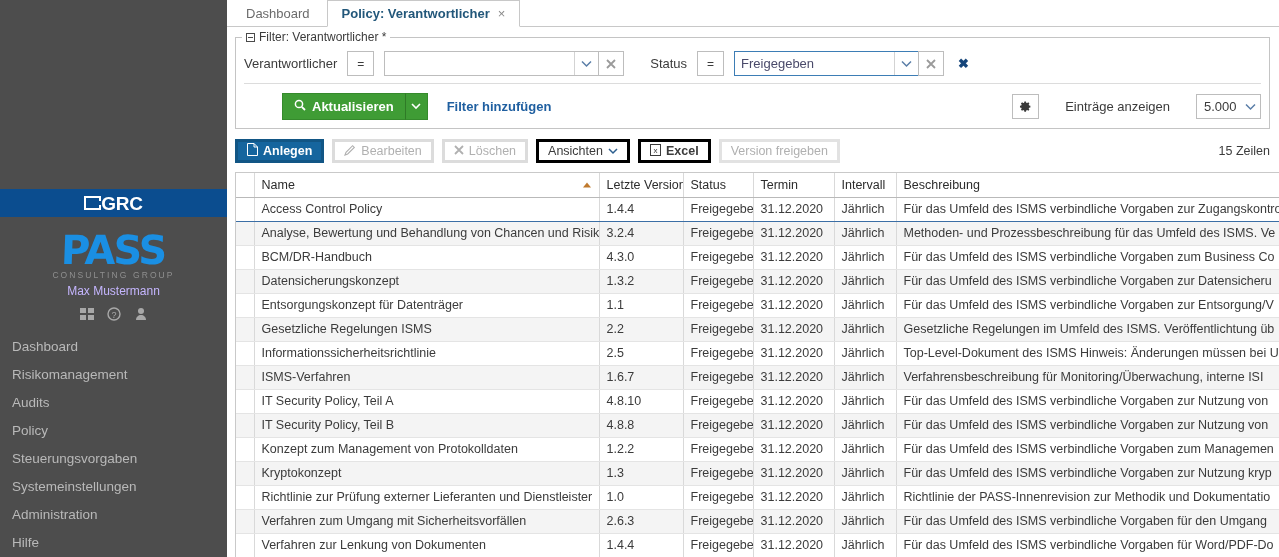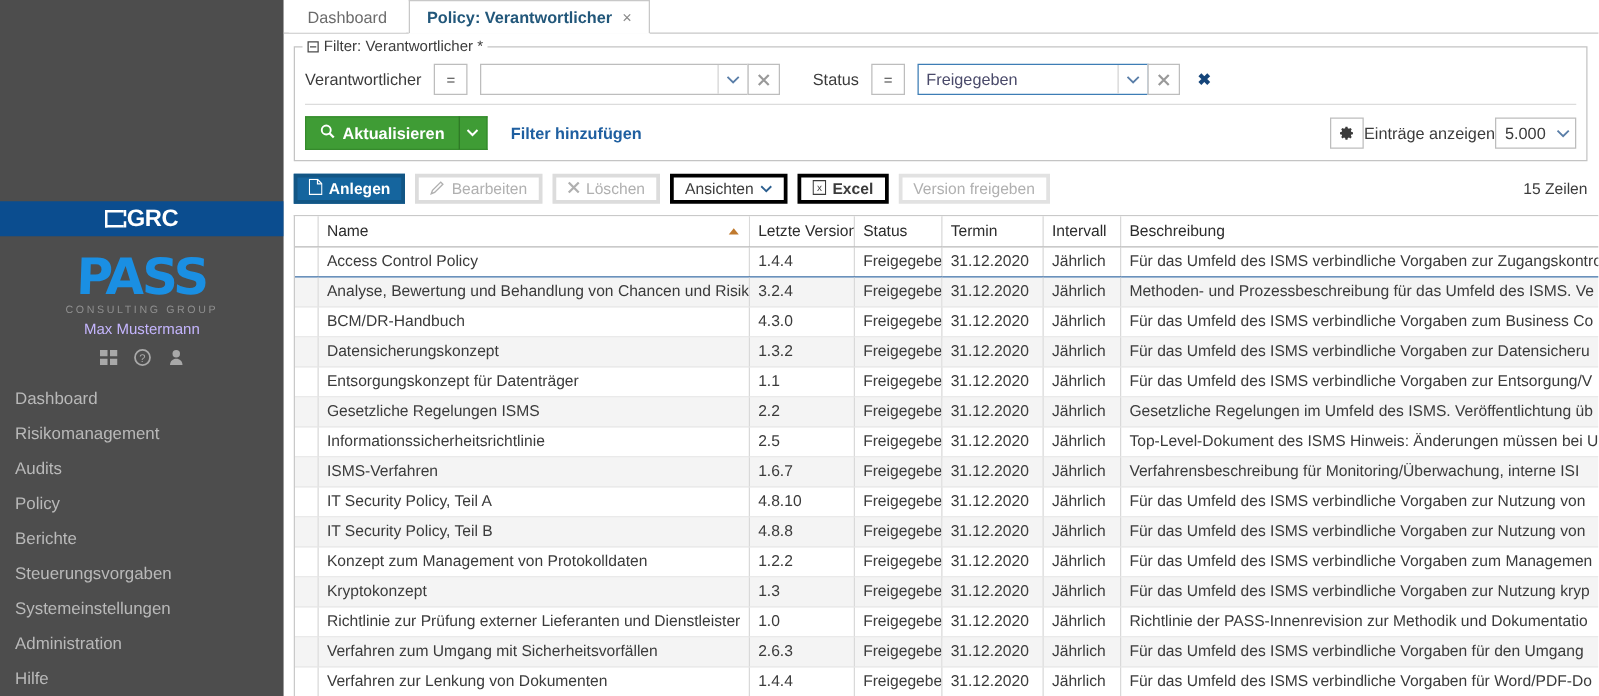--- a/index.html
+++ b/index.html
@@ -162,32 +162,33 @@
   }
 
   .filter-actions {
     display:flex; align-items:center; padding-top: 9px;
   }
   .btn-refresh {
     display:flex; align-items:center; height: 27px;
     background:#3f9c35; color:#ffffff; border:1px solid #358a2c;
     padding: 0 11px; font-size: 13px; font-weight:bold; cursor:pointer;
     gap: 6px;
+    margin-left: 38px;
   }
   .btn-refresh-split {
     width: 23px; height: 27px; background:#3f9c35;
     border:1px solid #358a2c; border-left: 1px solid #2f7a27;
     display:flex; align-items:center; justify-content:center;
     color:#ffffff; font-size:10px; cursor:pointer; margin-left:-1px;
   }
   .link-add-filter {
     margin-left: 19px; color:#1f5fa0; font-size:13px; cursor:pointer; font-weight:bold;
   }
   .filter-right {
-    margin-left:auto; display:flex; align-items:center; gap:0;justify-content:flex-end;
+    margin-left:auto; display:flex; align-items:center; gap:26px;justify-content:flex-end;
   }
   .gear-btn {
     width: 27px; height: 25px; border:1px solid #bdbdbd; background:#ffffff;
     display:flex; align-items:center; justify-content:center; cursor:pointer;
   }
   .entries-label { font-size:13px; color:#3b3b3b; }
   .entries-select {
     height: 25px; border:1px solid #bdbdbd; background:#ffffff;
     display:flex; align-items:center; padding-left:7px; width: 65px;
     font-size:13px; color:#3b3b3b; cursor:pointer; justify-content:space-between;
@@ -289,21 +290,20 @@
             <path d="M2 13c0-3 2.3-5 5-5s5 2 5 5z" fill="#b9b9b9"></path>
           </svg>
       </span>
     </div>
 
     <div class="nav">
       <div class="nav-item"><span>Dashboard</span></div>
       <div class="nav-item"><span>Risikomanagement</span></div>
       <div class="nav-item"><span>Audits</span></div>
       <div class="nav-item"><span>Policy</span></div>
-      <div class="nav-item"><span>Berichte</span></div>
       <div class="nav-item"><span>Steuerungsvorgaben</span></div>
       <div class="nav-item"><span>Systemeinstellungen</span></div>
       <div class="nav-item"><span>Administration</span></div>
       <div class="nav-item"><span>Hilfe</span></div>
     </div>
   </div>
 
   <div class="main">
 
     <div class="tabstrip">

